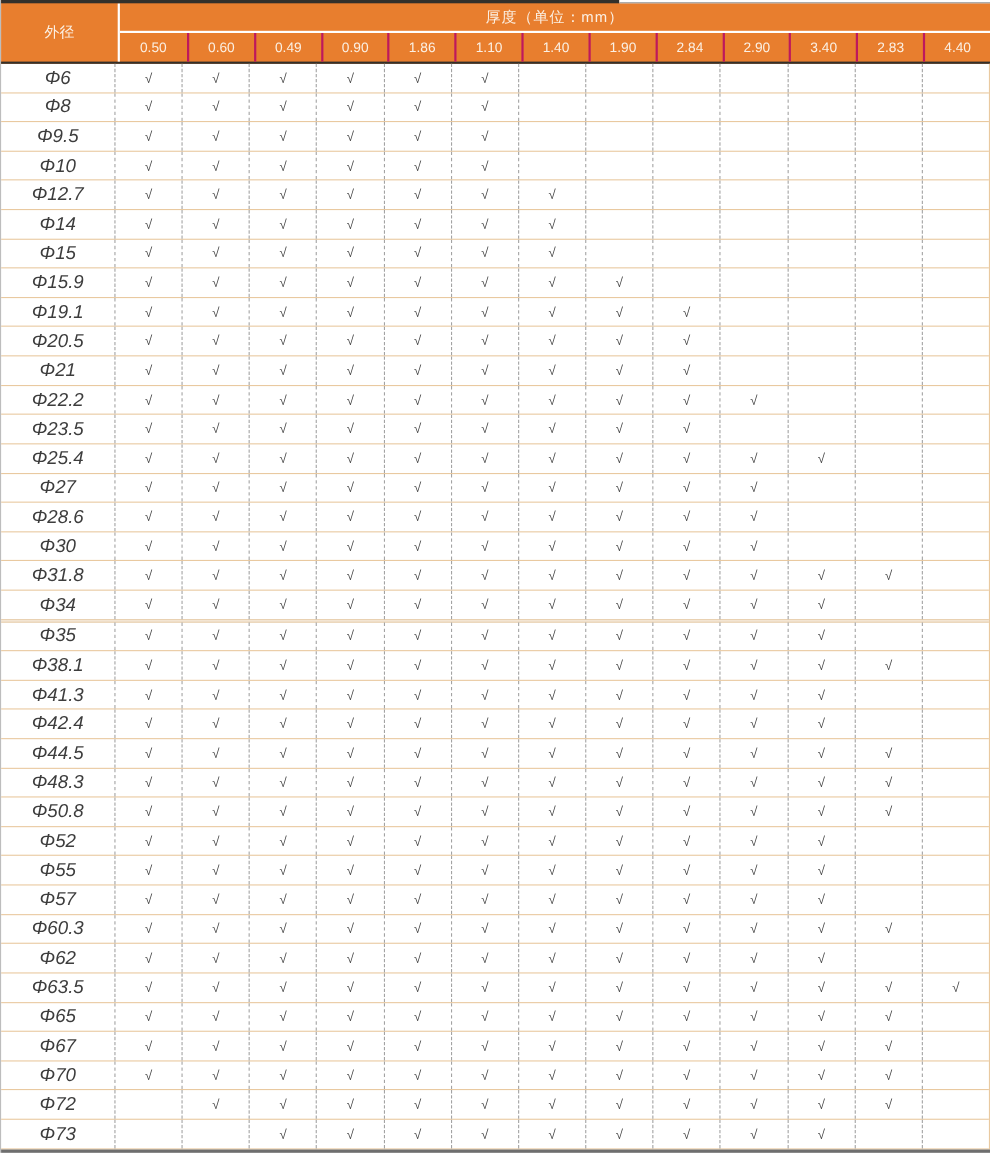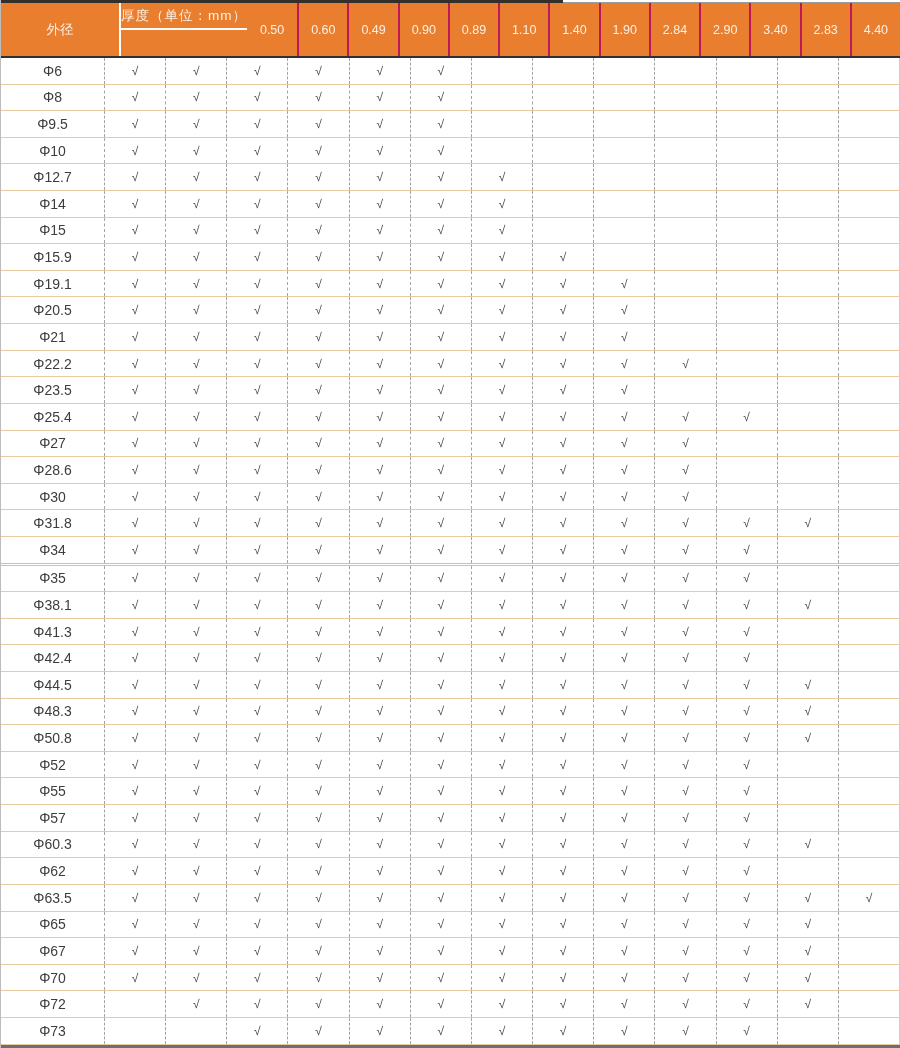--- a/index.html
+++ b/index.html
@@ -14,56 +14,56 @@
   }
   *{margin:0;padding:0;box-sizing:border-box;}
   html,body{background:#fff;}
   body{font-family:"Liberation Sans","DejaVu Sans",sans-serif;width:900px;height:1048px;overflow:hidden;}
   .spec-table{position:relative;width:900px;height:1048px;background:#fff;
     border-left:1px solid #BDBDBD;}
   .top-dark-left{position:absolute;top:0;left:0;width:562px;height:3px;background:var(--dark-line);z-index:3;}
   .top-dark-right{position:absolute;top:0;left:562px;right:0;height:3px;background:#fff;border-bottom:1px solid #9A9A9A;z-index:3;}
   .thead{display:flex;height:58px;padding-top:3px;background:var(--header-bg);
     border-bottom:2px solid var(--dark-line);color:var(--header-text);}
-  .corner{width:120px;display:flex;align-items:center;justify-content:center;
+  .corner{width:108px;display:flex;align-items:center;justify-content:center;
     font-size:13.5px;border-right:2px solid #fff;}
-  .thead-right{flex:1;display:flex;flex-direction:row;}
+  .thead-right{flex:1;display:flex;flex-direction:column;}
   .group-h{height:27px;display:flex;align-items:center;justify-content:center;
     font-size:13.5px;border-bottom:2px solid #fff;letter-spacing:1px;}
   .cols{flex:1;display:grid;grid-template-columns:repeat(13,1fr);}
   .h-col{display:flex;align-items:center;justify-content:center;font-size:12.5px;
     border-left:2px solid #be185d;}
   .h-col:first-child{border-left:none;}
   .tbody{border-right:1px solid var(--grid-tan);}
   .row{display:grid;grid-template-columns:103px repeat(13,1fr);height:var(--row-h);
     border-bottom:1px solid var(--grid-tan);}
   .row.section-end{height:calc(var(--row-h) + 2px);border-bottom:3px double #E0BE92;}
-  .d-cell{display:flex;align-items:center;justify-content:center;font-size:14px;
-    color:var(--row-text);}
+  .d-cell{display:flex;align-items:center;justify-content:center;font-size:17px;
+    color:var(--row-text);font-style:italic;}
   .c-cell{display:flex;align-items:center;justify-content:center;font-size:12px;
     color:var(--check-color);border-left:1px dashed var(--dash-gray);}
   .bottom-dark{position:absolute;left:0;right:0;bottom:0;height:3px;background:#6E6E6E;}
 </style>
 </head>
 <body>
 
 <div class="spec-table">
   <div class="top-dark-left"></div>
   <div class="top-dark-right"></div>
 
   <div class="thead">
     <div class="corner">外径</div>
     <div class="thead-right">
       <div class="group-h">厚度（单位：mm）</div>
       <div class="cols" id="col-row">
           <div class="h-col">0.50</div>
           <div class="h-col">0.60</div>
           <div class="h-col">0.49</div>
           <div class="h-col">0.90</div>
-          <div class="h-col">0.89</div>
+          <div class="h-col">1.86</div>
           <div class="h-col">1.10</div>
           <div class="h-col">1.40</div>
           <div class="h-col">1.90</div>
           <div class="h-col">2.84</div>
           <div class="h-col">2.90</div>
           <div class="h-col">3.40</div>
           <div class="h-col">2.83</div>
           <div class="h-col">4.40</div>
         </div>
     </div>

